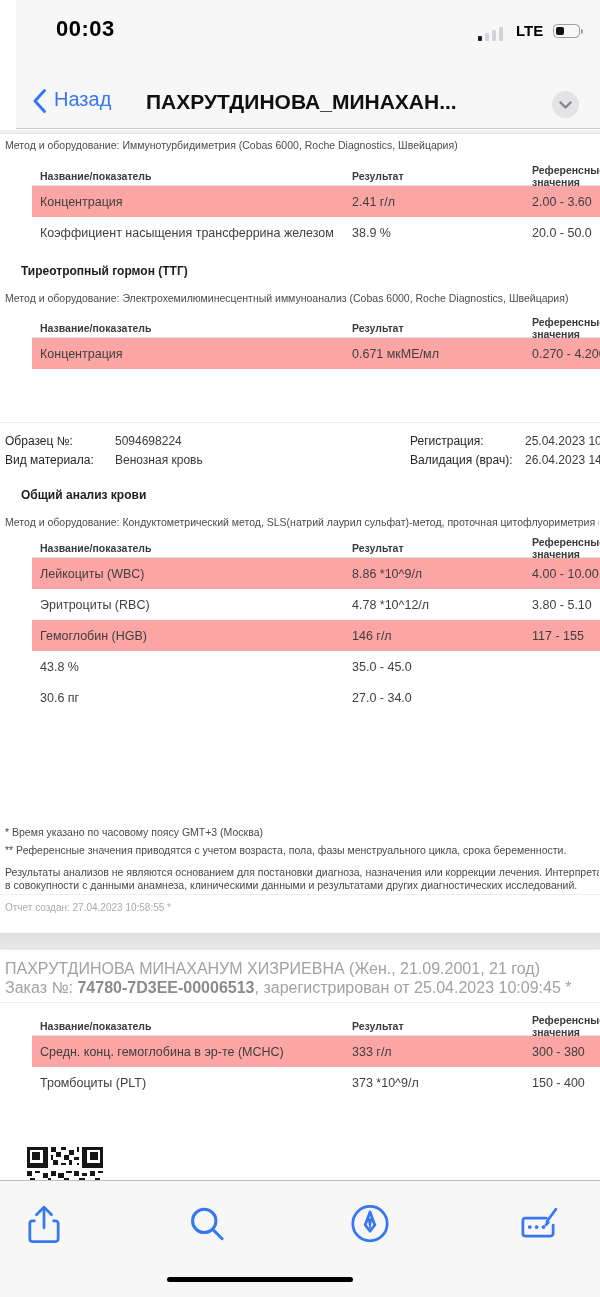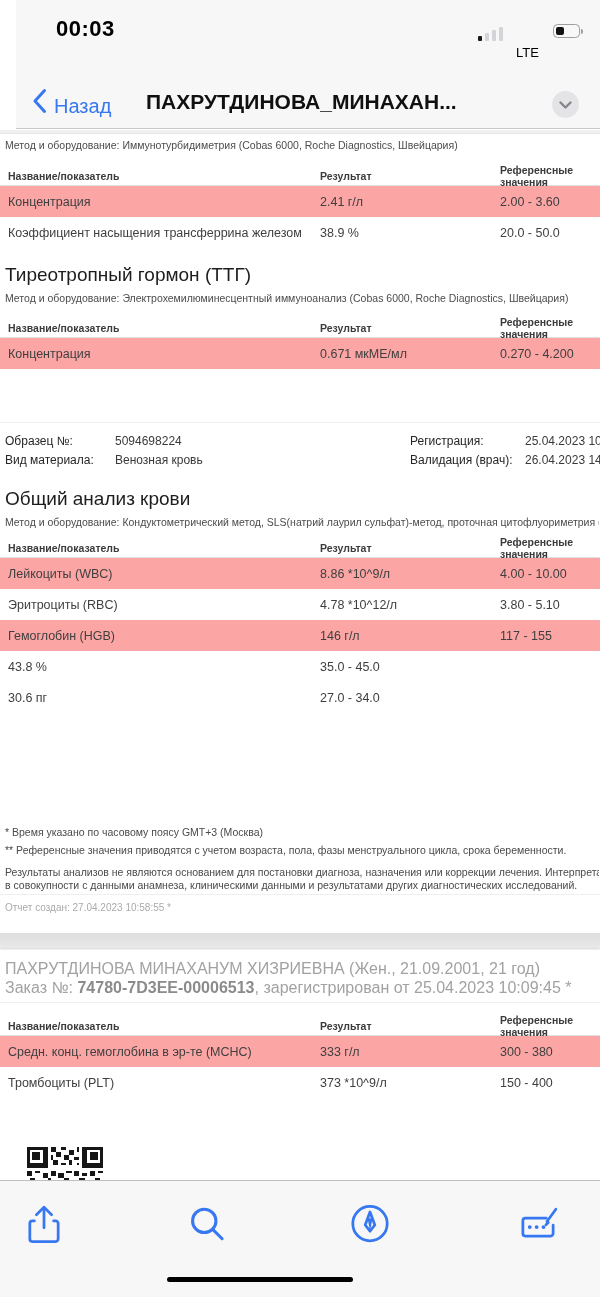--- a/index.html
+++ b/index.html
@@ -9,37 +9,37 @@
 
   
   .chrome-top { position:absolute; top:0; left:16px; width:600px; height:129px; background:#f7f7f8; border-bottom:1px solid #c9c9cb; }
   .time { position:absolute; top:16px; left:40px; font-size:22px; font-weight:700; color:#000; letter-spacing:.5px; }
   .signal { position:absolute; top:26px; left:462px; width:30px; height:15px; }
   .signal i { position:absolute; bottom:0; width:4px; border-radius:1px; background:#d4d4d8; }
   .signal i:nth-child(1){ left:0; height:5px; background:#1a1a1a; }
   .signal i:nth-child(2){ left:7px; height:8px; }
   .signal i:nth-child(3){ left:14px; height:11px; }
   .signal i:nth-child(4){ left:21px; height:14px; }
-  .lte { position:absolute; top:22px; left:500px; font-size:13px; font-weight:400; color:#000;margin-top:23px; }
+  .lte { position:absolute; top:22px; left:500px; font-size:15px; font-weight:700; color:#000; }
   .battery { position:absolute; top:24px; left:537px; width:27px; height:14px; border:1.5px solid #9d9da1; border-radius:4.5px; }
   .battery .fill { position:absolute; top:1.5px; left:1.5px; width:8px; height:8px; border-radius:2px; background:#111; }
   .battery .cap { position:absolute; right:-4px; top:4px; width:2.5px; height:5px; border-radius:0 2px 2px 0; background:#9d9da1; }
 
-  .back-btn { position:absolute; top:88px; left:16px; display:flex; align-items:flex-end; gap:7px; color:#3777F0; cursor:pointer; }
+  .back-btn { position:absolute; top:88px; left:16px; display:flex; align-items:flex-start; gap:7px; color:#3777F0; cursor:pointer; }
   .back-btn .lbl { font-size:20px; }
   .nav-title { position:absolute; top:90px; left:130px; width:396px; font-size:21px; font-weight:700; color:#101010; white-space:nowrap; overflow:hidden; }
   .more-btn { position:absolute; top:91px; left:536px; width:27px; height:27px; border-radius:50%; background:#e4e4e7; display:flex; align-items:center; justify-content:center; cursor:pointer; }
 
   
   .doc { position:absolute; top:130px; left:0; width:600px; height:1050px; background:#fff; overflow:hidden; }
   .cutrow { position:absolute; top:0; left:0; width:600px; height:4px; background:#f0f0f0; border-bottom:1px solid #e6e6e6; }
   .method { position:absolute; left:5px; width:594px; font-size:10.5px; color:#4c4c4c; white-space:nowrap; overflow:hidden; }
-  .h2 { position:absolute; left:5px; font-size:19px; font-weight:400; color:#1d1d1d; }
+  .h2 { position:absolute; left:21px; font-size:12px; font-weight:700; color:#1d1d1d; }
   .tbl { position:absolute; left:0; width:600px; }
-  .trow { display:grid; grid-template-columns:312px 180px 108px; align-items:center; padding-left:8px; }
+  .trow { display:grid; grid-template-columns:312px 180px 108px; align-items:center; padding-left:8px;margin-left:32px; }
   .thead { height:22px; border-bottom:1px solid #e1e1e1; }
   .thead span { font-size:10.5px; font-weight:700; color:#3b3b3b; }
   .tr { height:31px; }
   .tr span { font-size:12.5px; color:#3f3f3f; }
   .shade { background:#fca5a5; }
   .pair-line { position:absolute; font-size:12px; }
   .pair-line .lab { font-weight:400; color:#262626; }
   .pair-line .val { color:#3a3a3a; }
   .secline { position:absolute; left:0; width:600px; border-top:1px solid #efefef; }
   .fn { position:absolute; left:5px; width:594px; font-size:10.5px; color:#4a4a4a; white-space:nowrap; overflow:hidden; }

